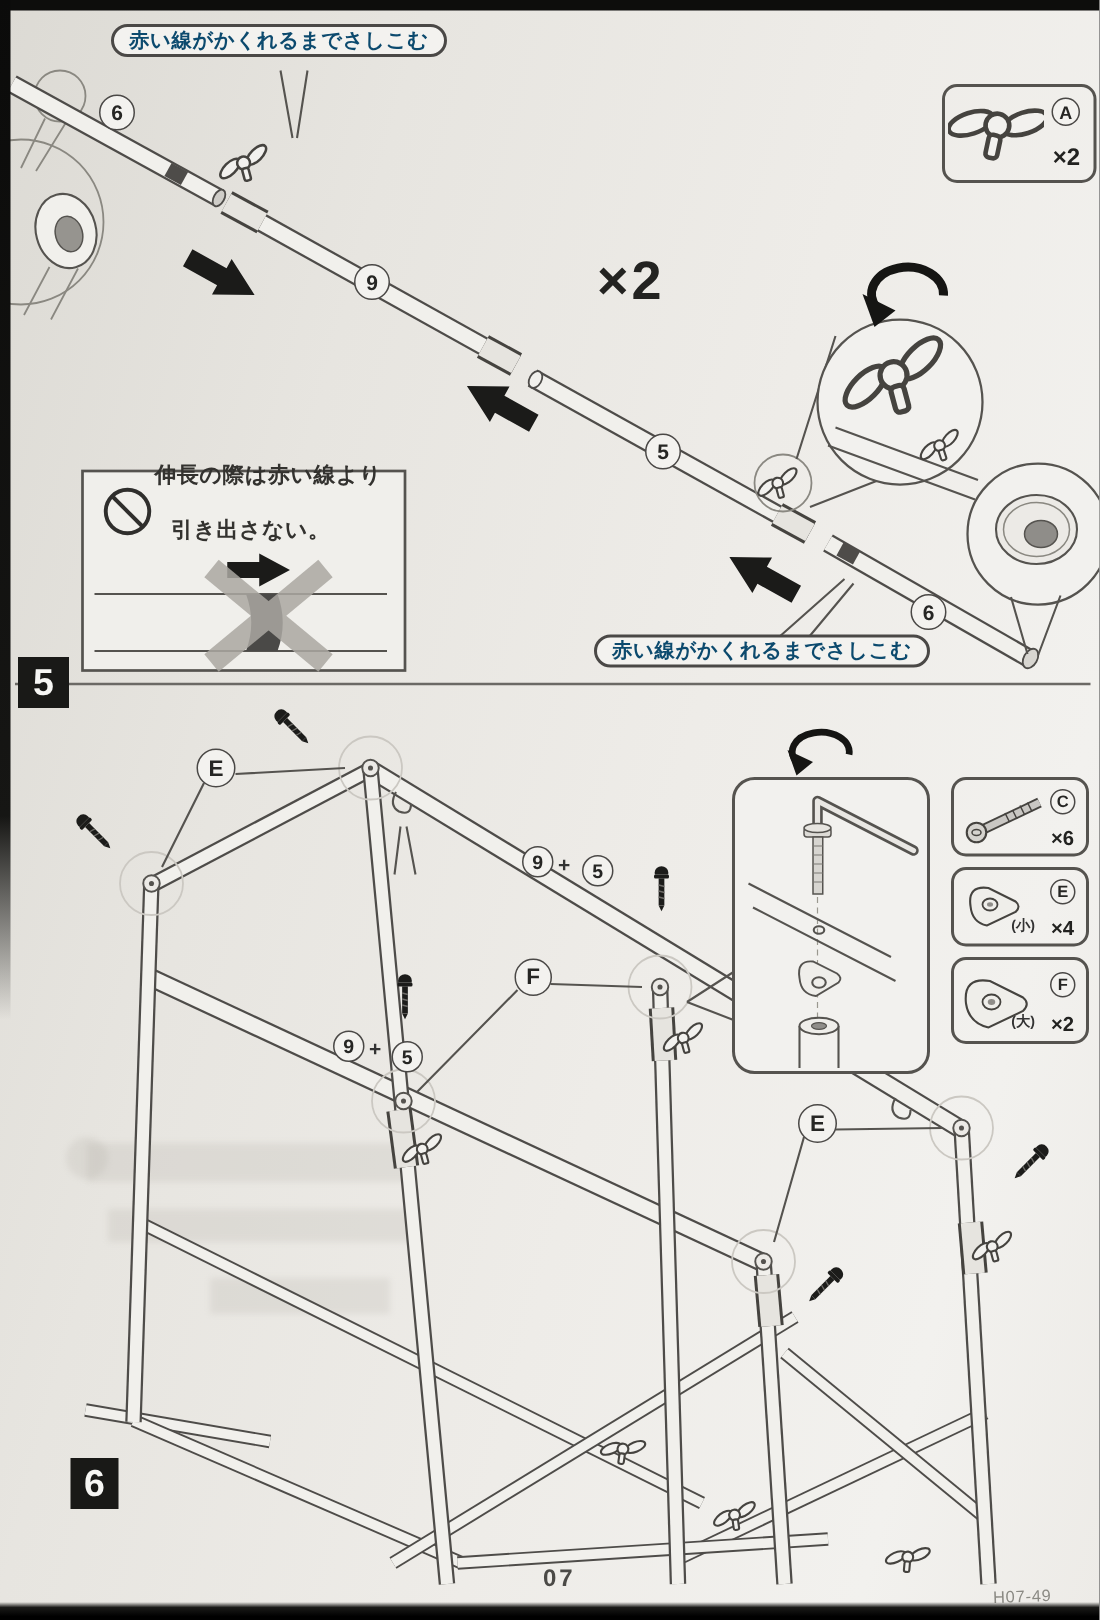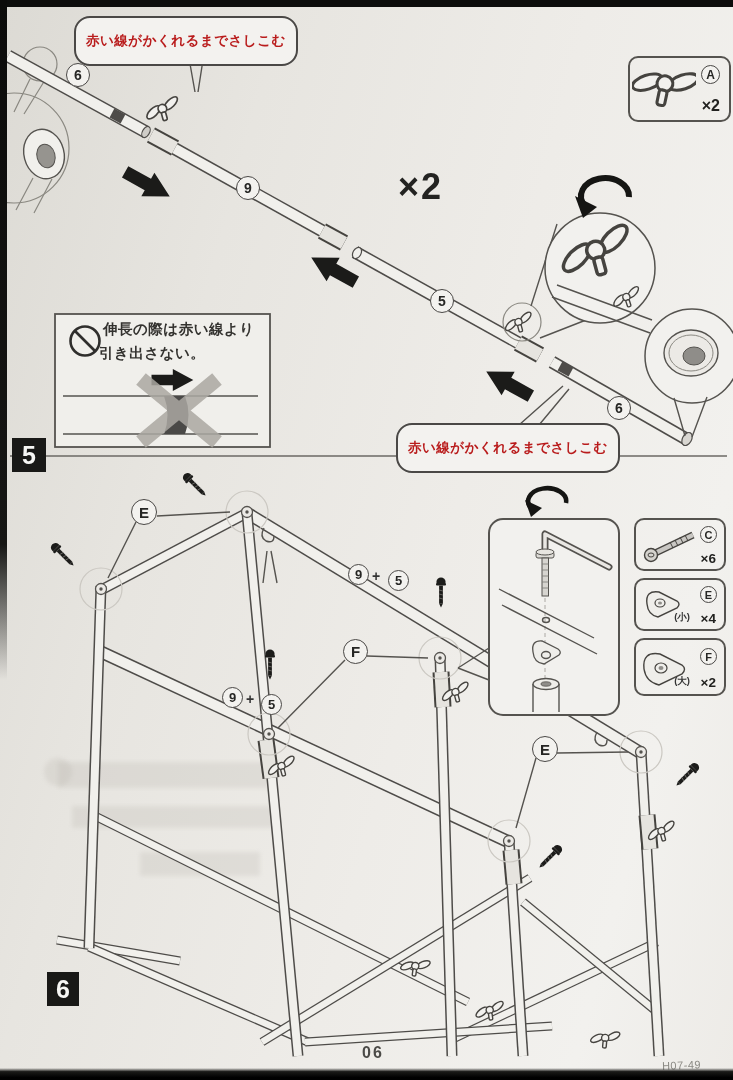--- a/index.html
+++ b/index.html
@@ -9,22 +9,22 @@
     font-family:"Liberation Sans","DejaVu Sans",sans-serif;color:#2c2b29;
   }
   .edge{position:absolute;z-index:6;}
   #edge-top{left:0;top:0;width:733px;height:7px;background:#0d0d0c;}
   #edge-left{left:0;top:0;width:7px;height:680px;background:linear-gradient(to bottom,#0b0b0a 0%,#161614 80%,rgba(22,22,20,0) 100%);}
   #edge-bottom{left:0;bottom:0;width:733px;height:12px;background:linear-gradient(to top,#000 20%,#1a1a18 70%,rgba(26,26,24,0) 100%);}
   svg{position:absolute;left:0;top:0;z-index:2;}
   .bleed{position:absolute;background:#b3afa7;opacity:.22;filter:blur(2px);z-index:1;}
   .ov{position:absolute;z-index:3;}
   .callout{border:2px solid #4a4846;border-radius:16px;background:#f3f2ef;
-    font-size:13.5px;font-weight:bold;letter-spacing:.5px;color:#b91c1c;
-    padding:14px 10px;white-space:nowrap;}
+    font-size:13.5px;font-weight:bold;letter-spacing:.5px;color:#0c4a6e;
+    padding:0 10px;white-space:nowrap;}
   .notebox{border:2px solid #4a4846;border-radius:8px;background:#f3f2ef;
     font-size:13px;font-weight:bold;line-height:1.4;color:#2e2d2b;padding:3px 8px;white-space:nowrap;}
   .circ{border:1.6px solid #4a4846;border-radius:50%;background:#f3f2ef;color:#262624;
     display:flex;align-items:center;justify-content:center;font-weight:bold;box-sizing:border-box;}
   .plus{font-weight:bold;color:#333;}
   .stepbox{width:34px;height:34px;background:#191917;color:#f6f6f4;
     display:flex;align-items:center;justify-content:center;font-size:25px;font-weight:bold;}
   .xtwo{font-size:36px;font-weight:bold;color:#232321;letter-spacing:2px;}
   .wtext{font-size:14.5px;font-weight:bold;color:#33322f;letter-spacing:.5px;white-space:nowrap;}
   .partbox{border:2px solid #55534f;border-radius:10px;background:transparent;}
@@ -294,22 +294,22 @@
     </g>
   </svg>
 
   <div class="ov callout" style="left:74px;top:16px">赤い線がかくれるまでさしこむ</div>
   <span class="ov circ" style="left:66px;top:63px;width:24px;height:24px;font-size:14px">6</span>
   <span class="ov circ" style="left:236px;top:176px;width:24px;height:24px;font-size:14px">9</span>
   <div class="ov xtwo" style="left:398px;top:166px">×2</div>
   <span class="ov circ" style="left:430px;top:289px;width:24px;height:24px;font-size:14px">5</span>
   <span class="ov circ" style="left:607px;top:396px;width:24px;height:24px;font-size:14px">6</span>
   <div class="ov callout" style="left:396px;top:423px">赤い線がかくれるまでさしこむ</div>
-  <span class="ov wtext" style="left:103px;top:320px">伸長の際は赤い線より</span>
-  <span class="ov wtext" style="left:99px;top:344px">引き出さない。</span>
+  <span class="ov wtext" style="left:103px;top:307px">伸長の際は赤い線より</span>
+  <span class="ov wtext" style="left:114px;top:344px">引き出さない。</span>
   <div class="ov stepbox" style="left:12px;top:438px">5</div>
 
   <div class="ov partbox" style="left:628px;top:56px;width:99px;height:62px">
     <svg width="64" height="58" style="position:absolute;left:2px;top:2px">
       <use href="#wn" transform="translate(32,28) rotate(12) scale(2.2)"></use>
     </svg>
     <span class="circ" style="position:absolute;right:9px;top:7px;width:19px;height:19px;font-size:12px">A</span>
     <span class="pb-count" style="right:9px;bottom:5px;font-size:16px">×2</span>
   </div>
 
@@ -351,19 +351,19 @@
     <svg width="54" height="48" style="position:absolute;left:3px;top:5px">
       <path d="M5,24 Q3,6 21,9 L43,20 Q48,24 43,29 L20,40 Q7,37 5,24 Z" fill="#efeeea" stroke="#45433f" stroke-width="1.4"></path>
       <ellipse cx="22" cy="23" rx="6" ry="5" fill="none" stroke="#45433f" stroke-width="1.2"></ellipse>
       <ellipse cx="22" cy="23" rx="2.5" ry="2" fill="#8f8d89"></ellipse>
     </svg>
     <span class="circ" style="position:absolute;right:7px;top:8px;width:17px;height:17px;font-size:11px">F</span>
     <span class="pb-note" style="right:34px;bottom:6px">(大)</span>
     <span class="pb-count" style="right:8px;bottom:4px;font-size:13.5px">×2</span>
   </div>
 
-  <span class="ov pagenum" style="left:362px;top:1044px">06</span>
+  <span class="ov pagenum" style="left:362px;top:1044px">07</span>
   <span class="ov doccode" style="left:662px;top:1059px">H07-49</span>
 
   <div class="edge" id="edge-top"></div>
   <div class="edge" id="edge-left"></div>
   <div class="edge" id="edge-bottom"></div>
 </div>
 
 </body></html>

